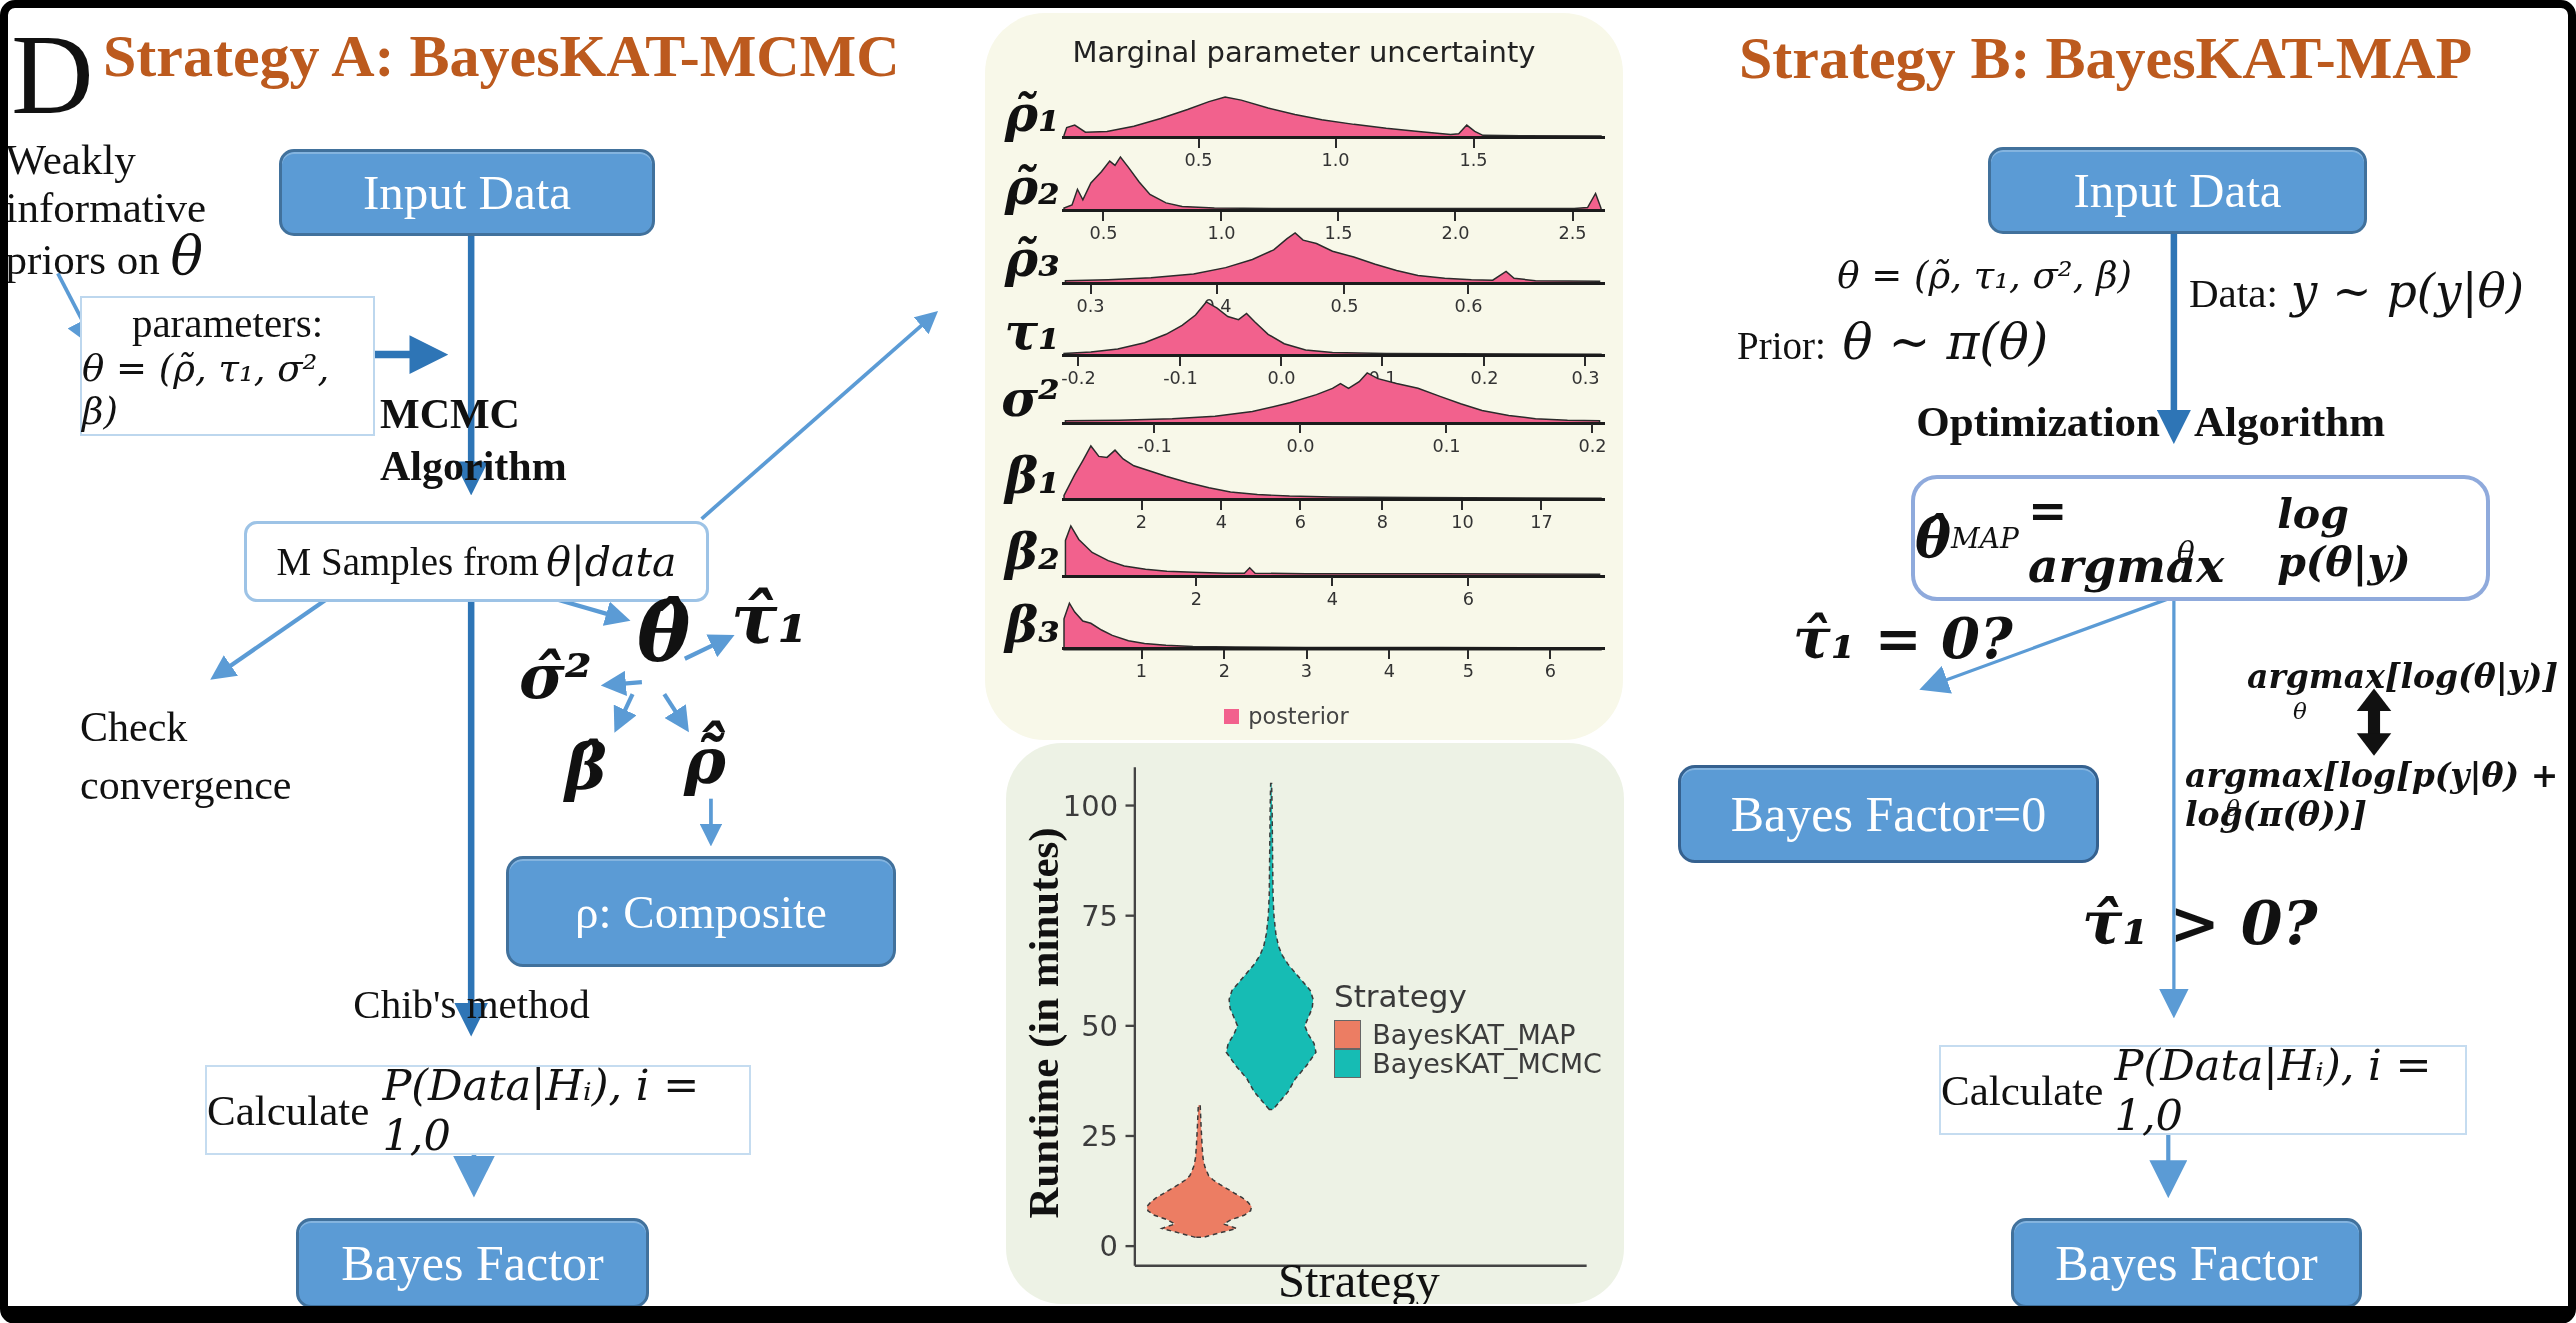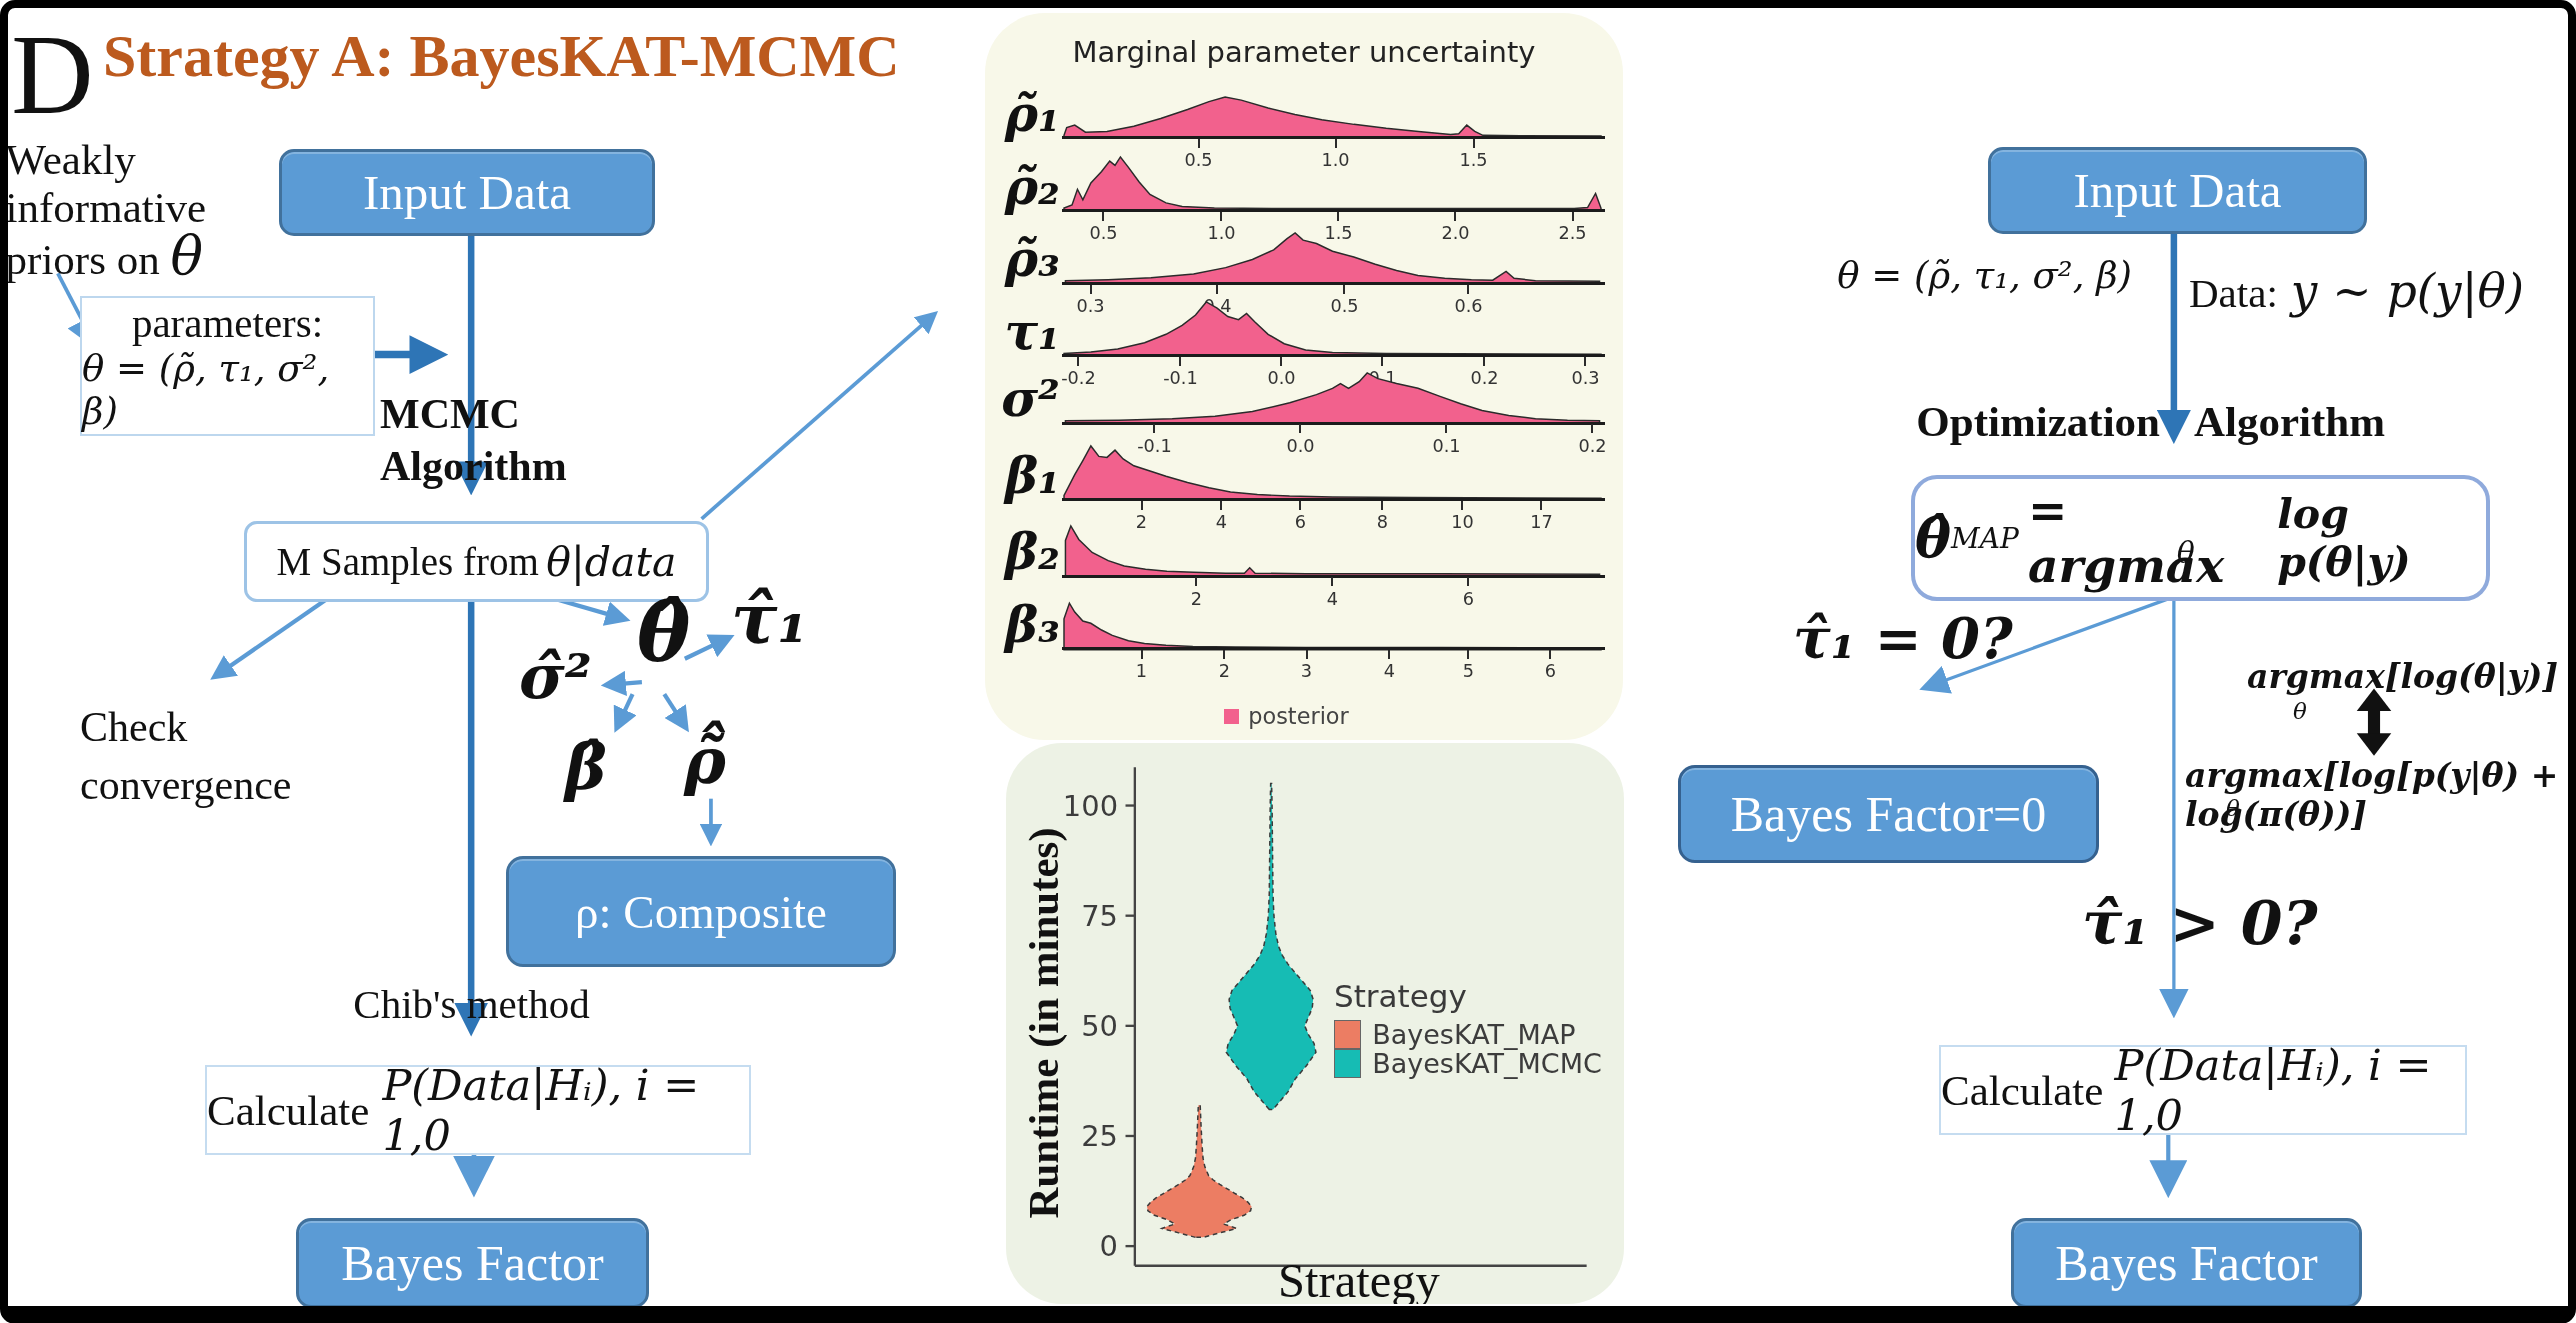--- a/index.html
+++ b/index.html
@@ -271,27 +271,32 @@
 
   <div class="abs whitebox" style="left:205px;top:1065px;width:542px;height:86px;border:2.8px solid #C5DCF0;gap:13px;">
     <span style="font-size:43px;">Calculate</span>
     <span class="m" style="font-size:43px;">P(Data|Hᵢ), i = 1,0</span>
   </div>
 
   <div class="abs bluebox" style="left:296px;top:1218px;width:347px;height:84px;font-size:50px;">
     <span>Bayes Factor</span>
   </div>
 
+  <div class="abs lbl" style="left:1739px;top:24px;font-size:60px;font-weight:bold;color:#BC5A1E;">Strategy B: BayesKAT-MAP</div>
 
   <div class="abs bluebox" style="left:1988px;top:147px;width:373px;height:81px;font-size:49px;">
     <span>Input Data</span>
   </div>
 
   <div class="abs lbl m" style="left:1810px;top:254px;width:322px;text-align:right;font-size:37px;">θ = (ρ̃, τ₁, σ², β)</div>
 
+  <div class="abs lbl" style="left:1737px;top:313px;">
+    <span style="font-size:39px;">Prior:</span>
+    <span class="m" style="font-size:50px;margin-left:13px;">θ ~ π(θ)</span>
+  </div>
 
   <div class="abs lbl" style="left:2189px;top:263px;">
     <span style="font-size:41px;">Data:</span>
     <span class="m" style="font-size:47px;margin-left:9.3px;">y ~ p(y|θ)</span>
   </div>
 
   <div class="abs lbl" style="left:1894px;top:397px;width:266px;text-align:right;font-size:43px;font-weight:bold;">Optimization</div>
   <div class="abs lbl" style="left:2194px;top:397px;font-size:43px;font-weight:bold;">Algorithm</div>
 
   <div class="abs whitebox" style="left:1911px;top:475px;width:571px;height:118px;border:4.7px solid #8FAADC;border-radius:26px;">

